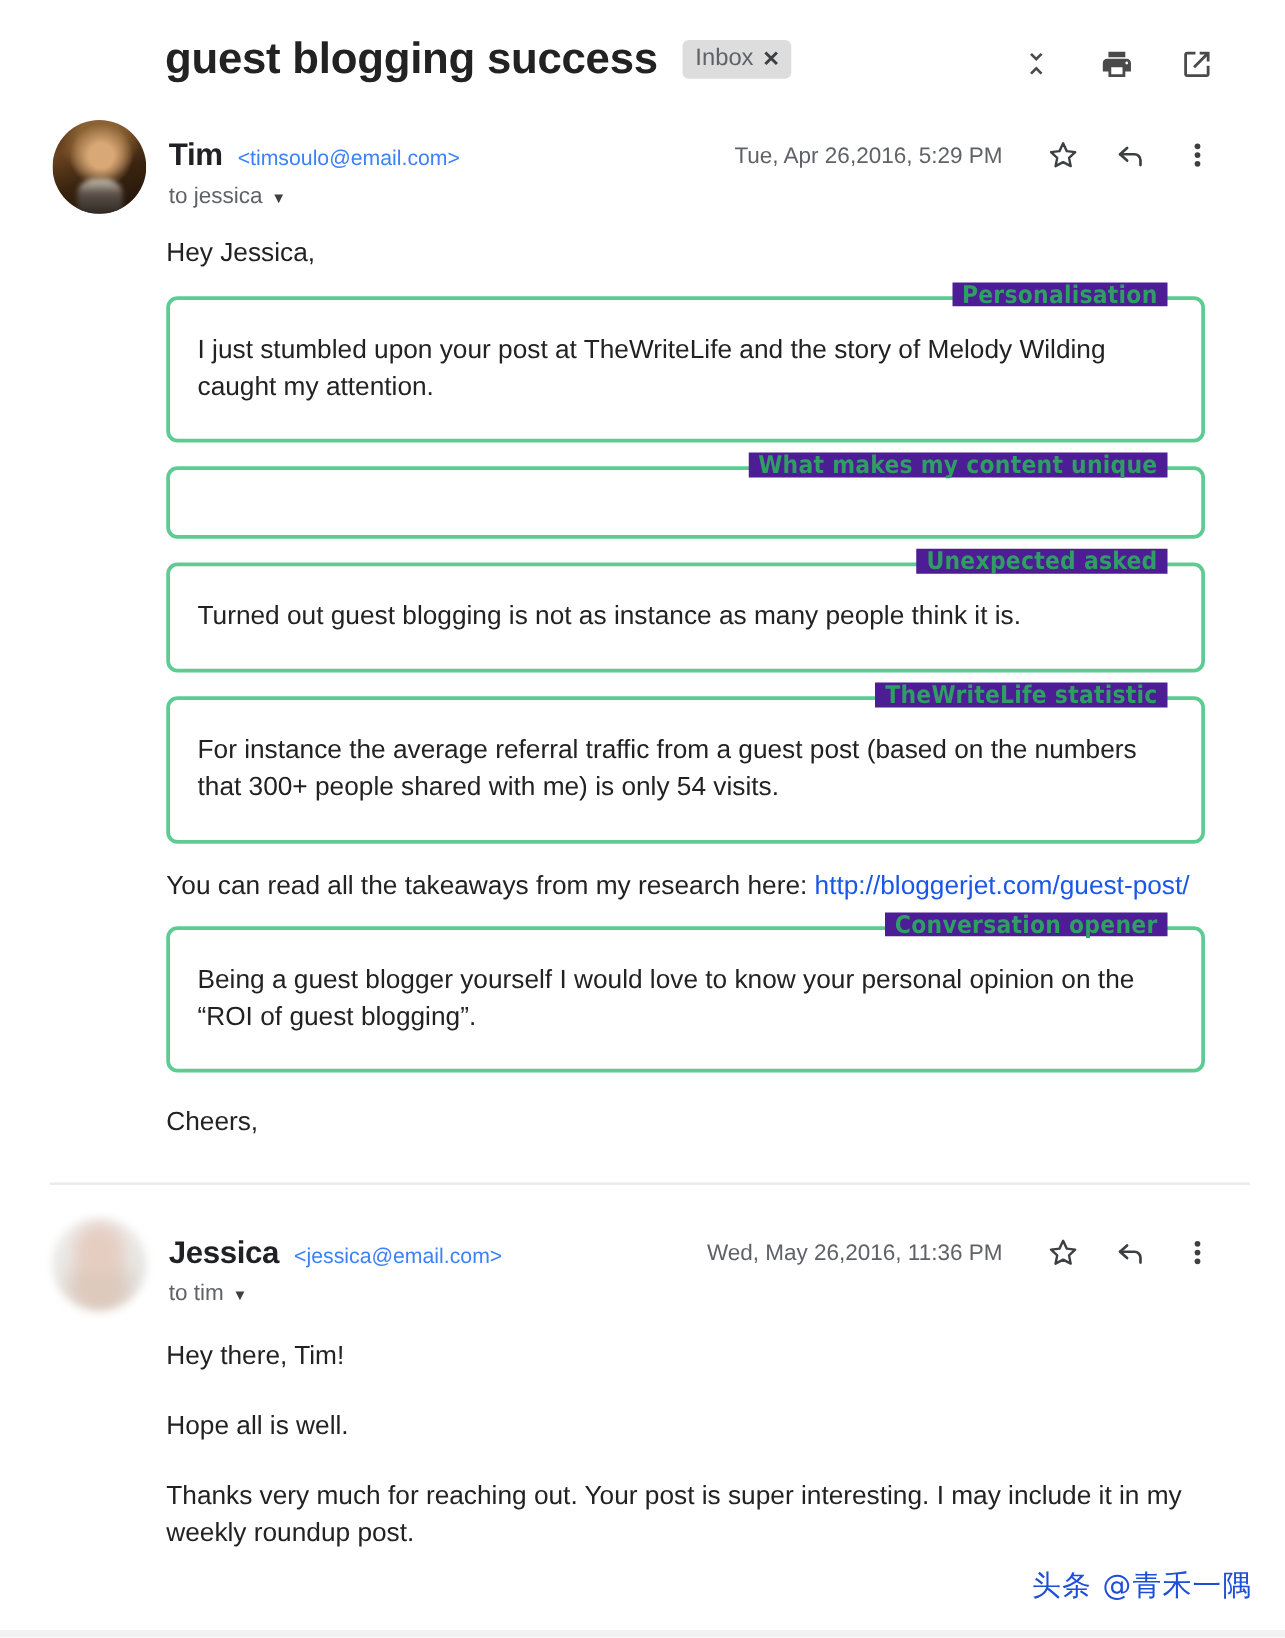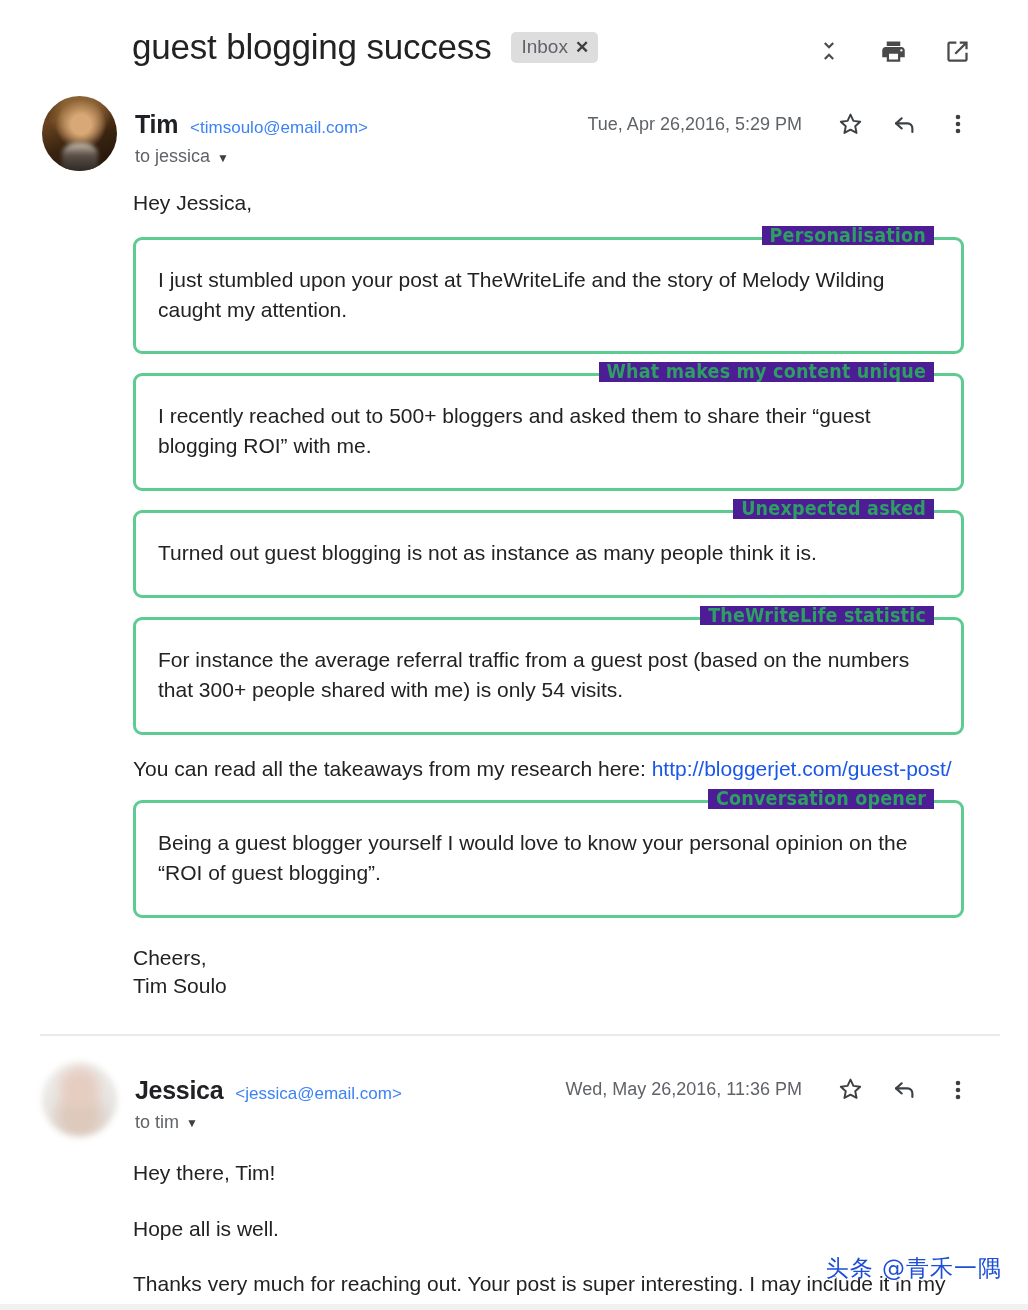--- a/index.html
+++ b/index.html
@@ -18,21 +18,21 @@
   
   .thread-header {
     position: relative;
     display: flex;
     align-items: flex-start;
     padding: 26px 28px 0 132px;
     height: 96px;
   }
   .thread-subject {
     font-size: 35px;
-    font-weight: 400;
+    font-weight: 700;
     color: #222222;
     letter-spacing: -0.2px;
     line-height: 1.2;
     white-space: nowrap;
   }
   .inbox-chip {
     display: inline-flex;
     align-items: center;
     gap: 7px;
     background: #ddddde;
@@ -269,21 +269,20 @@
   <div class="msg-body">
     <p class="para">Hey Jessica,</p>
 
     <div class="anno">
       <span class="anno-label">Personalisation</span>
       <p class="para">I just stumbled upon your post at TheWriteLife and the story of Melody Wilding caught my attention.</p>
     </div>
 
     <div class="anno">
       <span class="anno-label">What makes my content unique</span>
-      <p class="para">I recently reached out to 500+ bloggers and asked them to share their “guest blogging ROI” with me.</p>
     </div>
 
     <div class="anno">
       <span class="anno-label">Unexpected asked</span>
       <p class="para">Turned out guest blogging is not as instance as many people think it is.</p>
     </div>
 
     <div class="anno">
       <span class="anno-label">TheWriteLife statistic</span>
       <p class="para">For instance the average referral traffic from a guest post (based on the numbers that 300+ people shared with me) is only 54 visits.</p>
@@ -293,21 +292,20 @@
       <span>You can read all the takeaways from my research here: </span><a class="link" href="#">http://bloggerjet.com/guest-post/</a>
     </p>
 
     <div class="anno" style="margin-top:17px;">
       <span class="anno-label">Conversation opener</span>
       <p class="para">Being a guest blogger yourself I would love to know your personal opinion on the “ROI of guest blogging”.</p>
     </div>
 
     <div class="sig">
       <p class="para">Cheers,</p>
-      <p class="para">Tim Soulo</p>
     </div>
   </div>
 </div>
 
 <div class="divider"></div>
 
 <div class="message second">
   <div class="msg-head">
     <div class="avatar avatar-jessica"></div>
     <div class="msg-meta">

